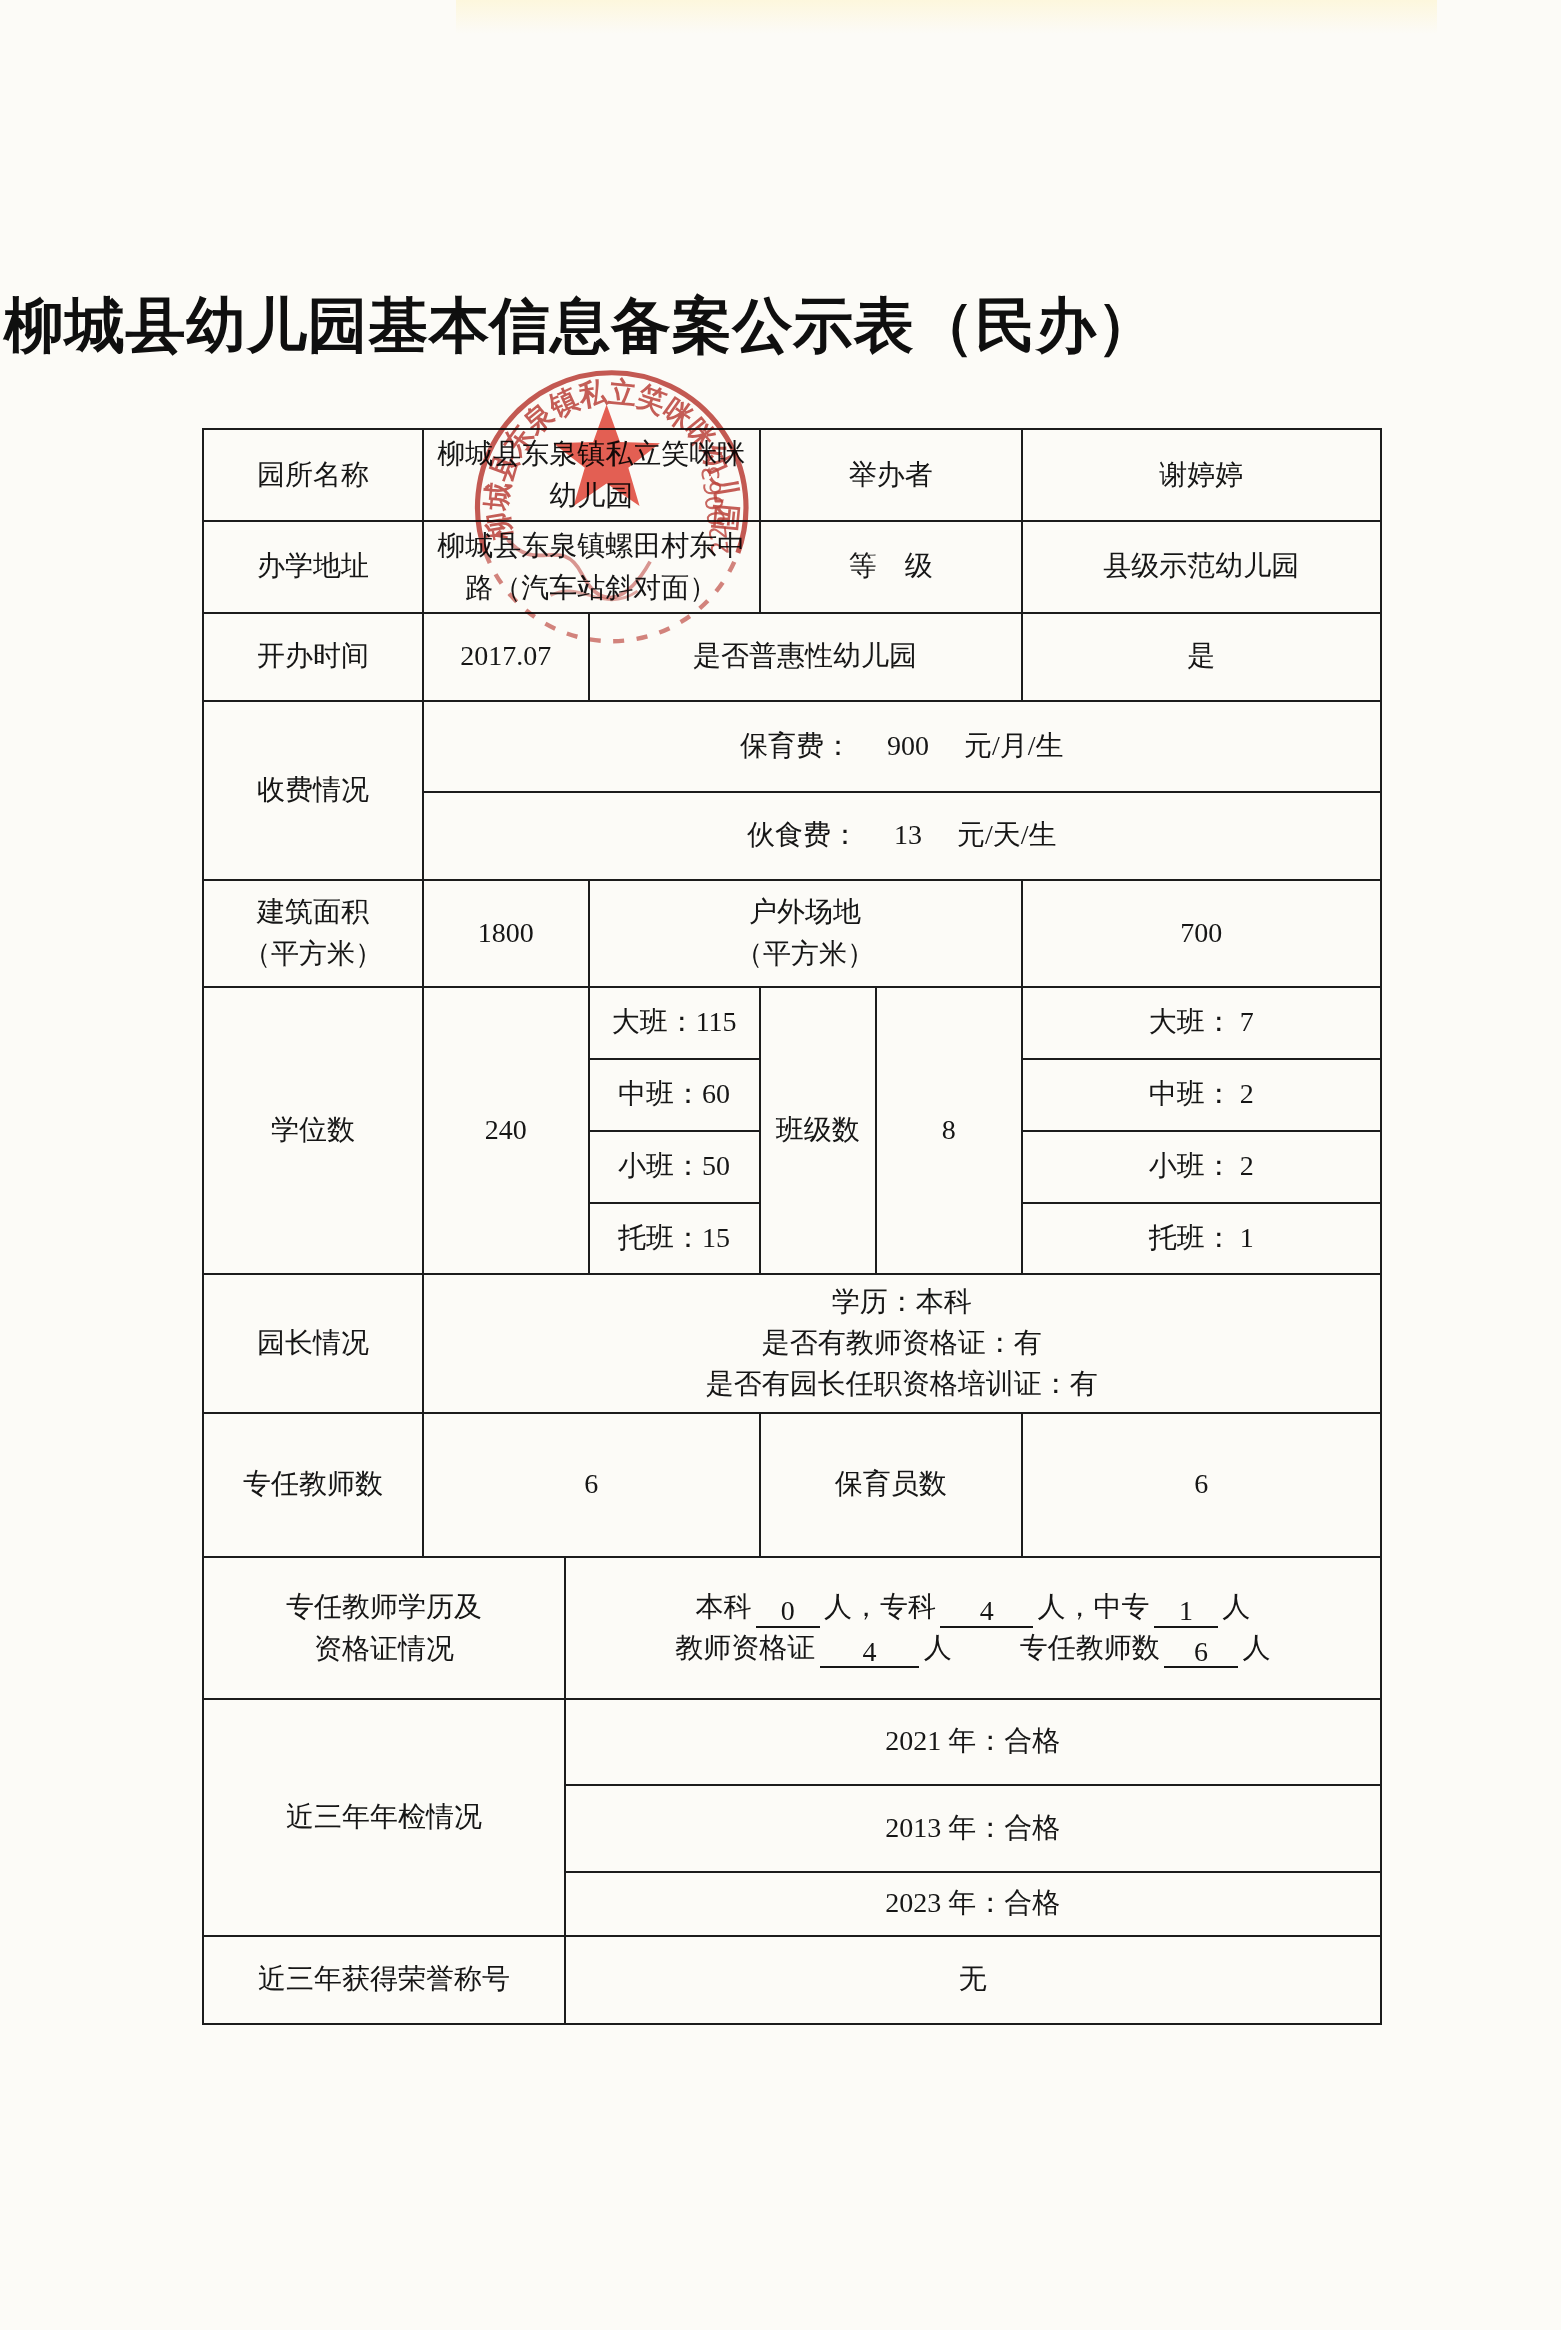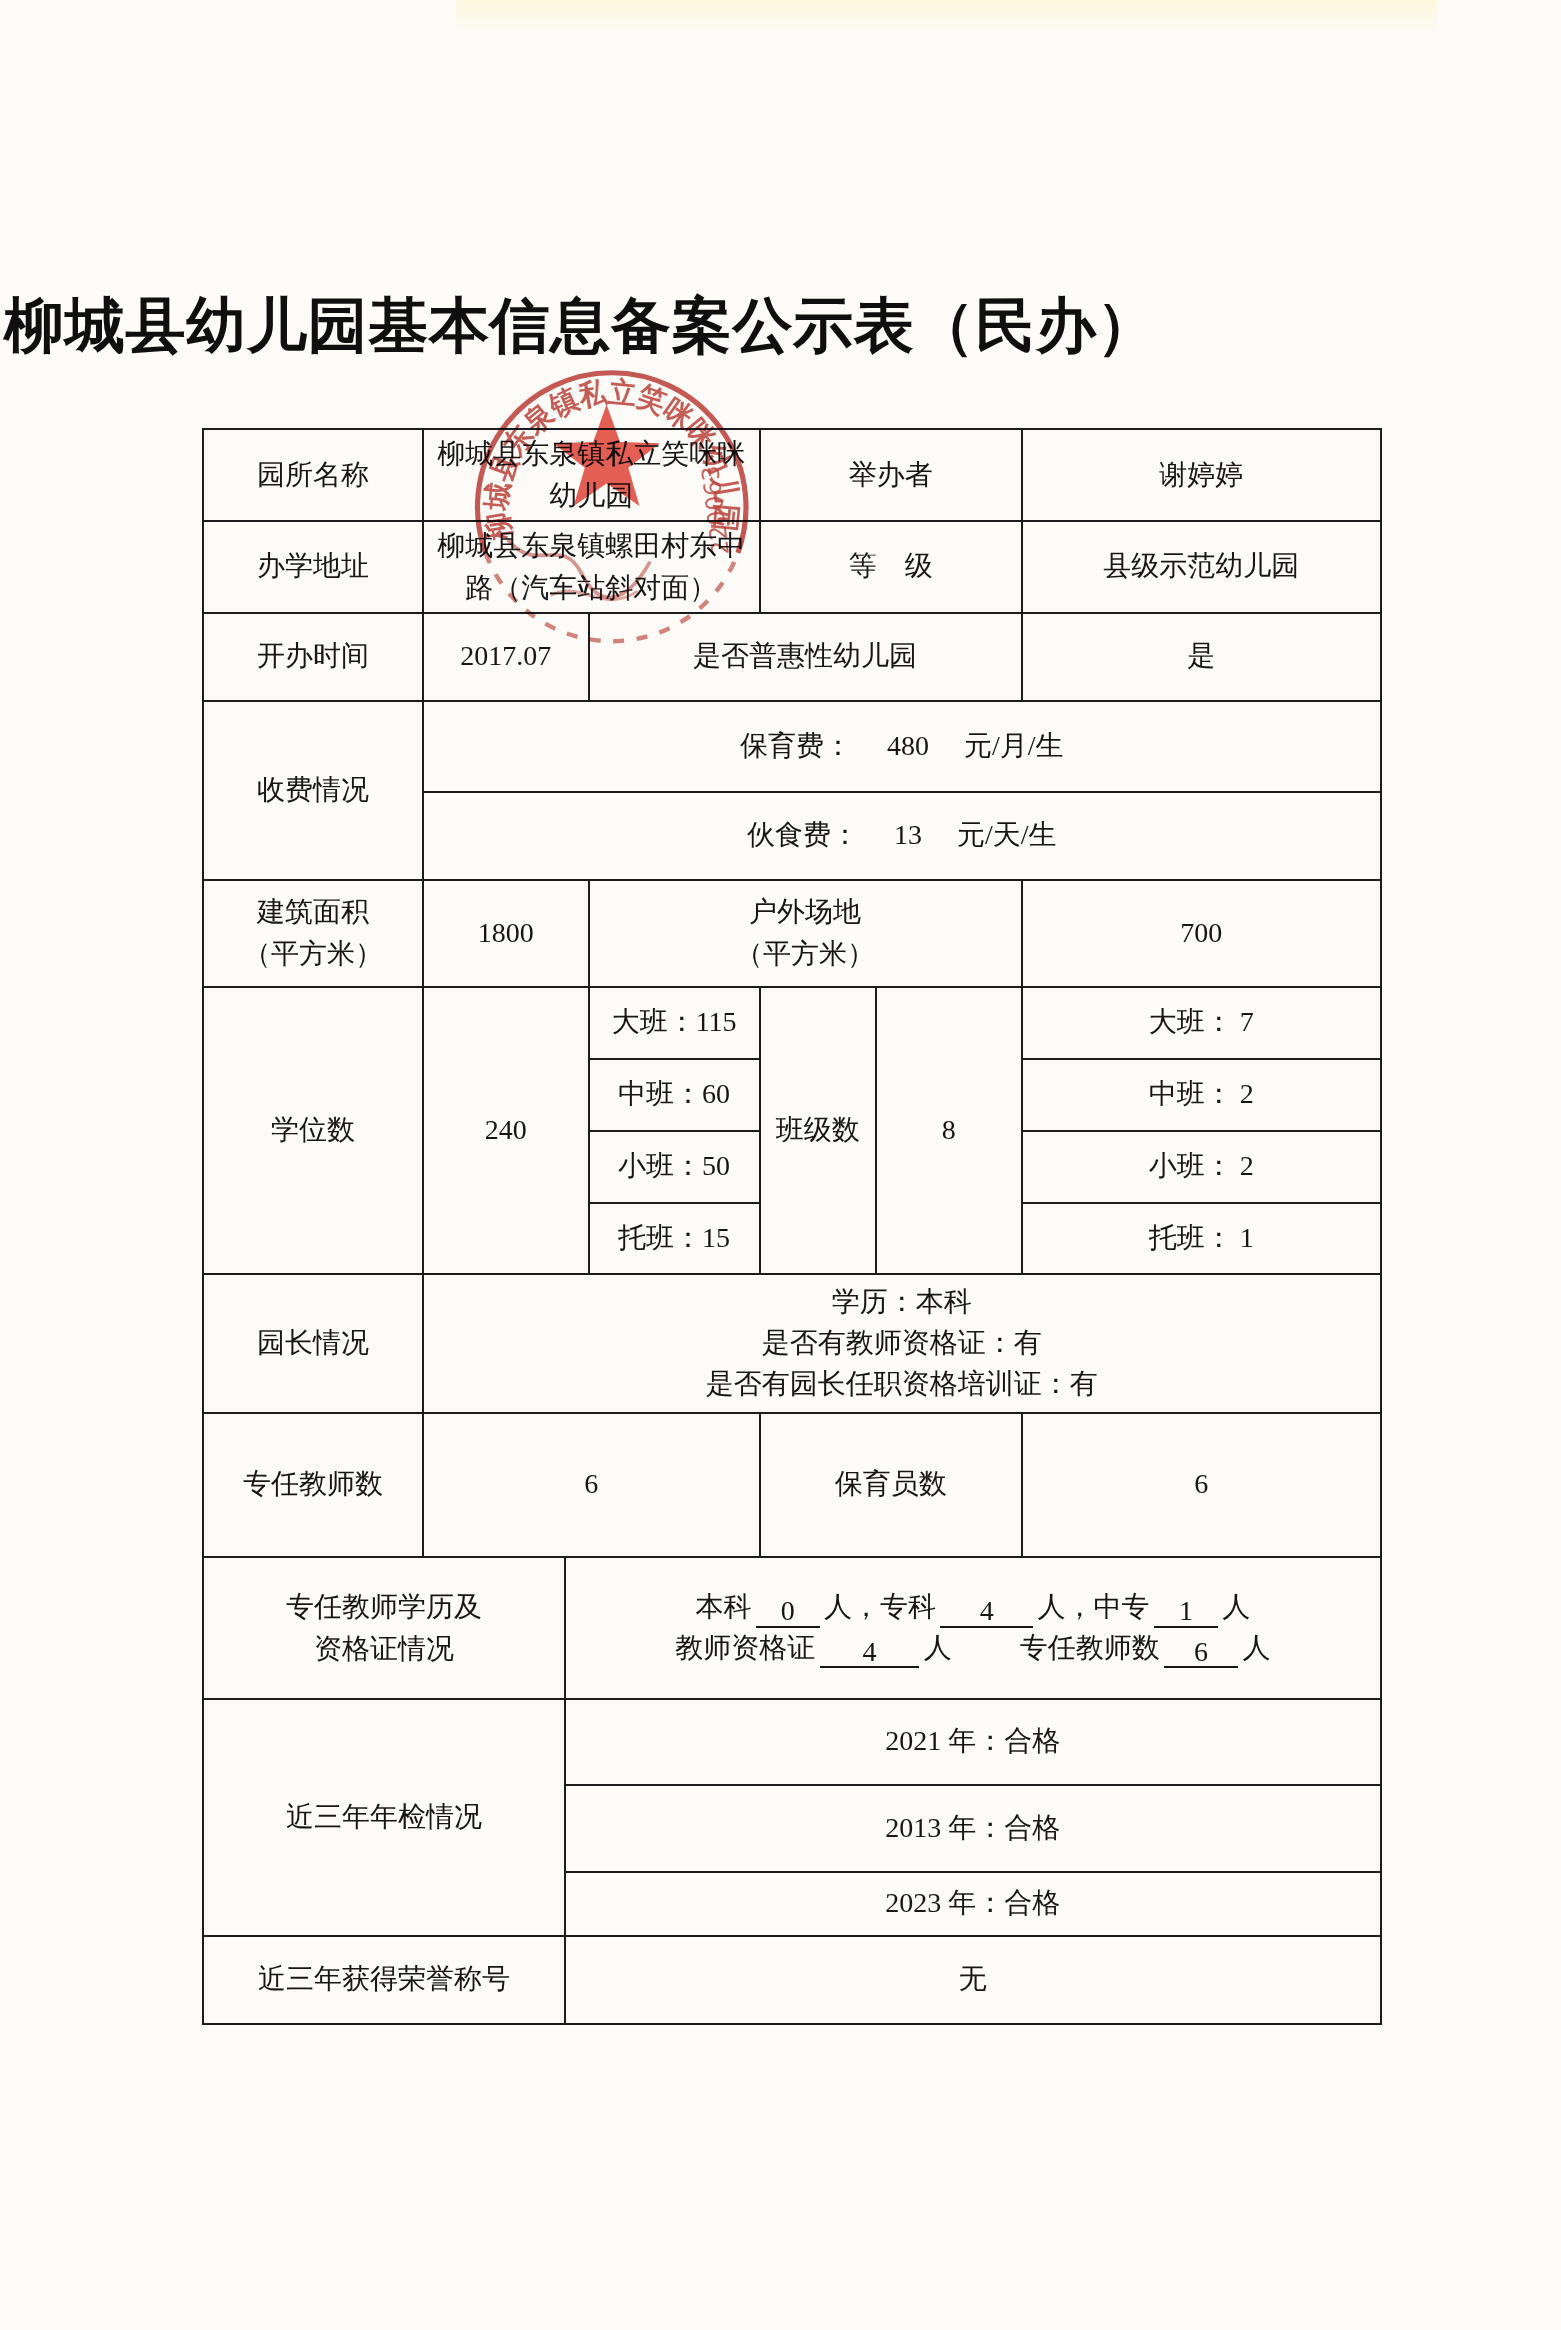--- a/index.html
+++ b/index.html
@@ -97,21 +97,21 @@
     <tr style="height:88px">
       <td>开办时间</td>
       <td colspan="2">2017.07</td>
       <td colspan="3">是否普惠性幼儿园</td>
       <td>是</td>
     </tr>
 
     <tr style="height:91px">
       <td rowspan="2">收费情况</td>
       <td colspan="6">
-        <span>保育费：</span><span class="feeval">480</span><span>元/月/生</span>
+        <span>保育费：</span><span class="feeval">900</span><span>元/月/生</span>
       </td>
     </tr>
     <tr style="height:88px">
       <td colspan="6">
         <span>伙食费：</span><span class="feeval">13</span><span>元/天/生</span>
       </td>
     </tr>
 
     <tr style="height:107px">
       <td class="two-line">

